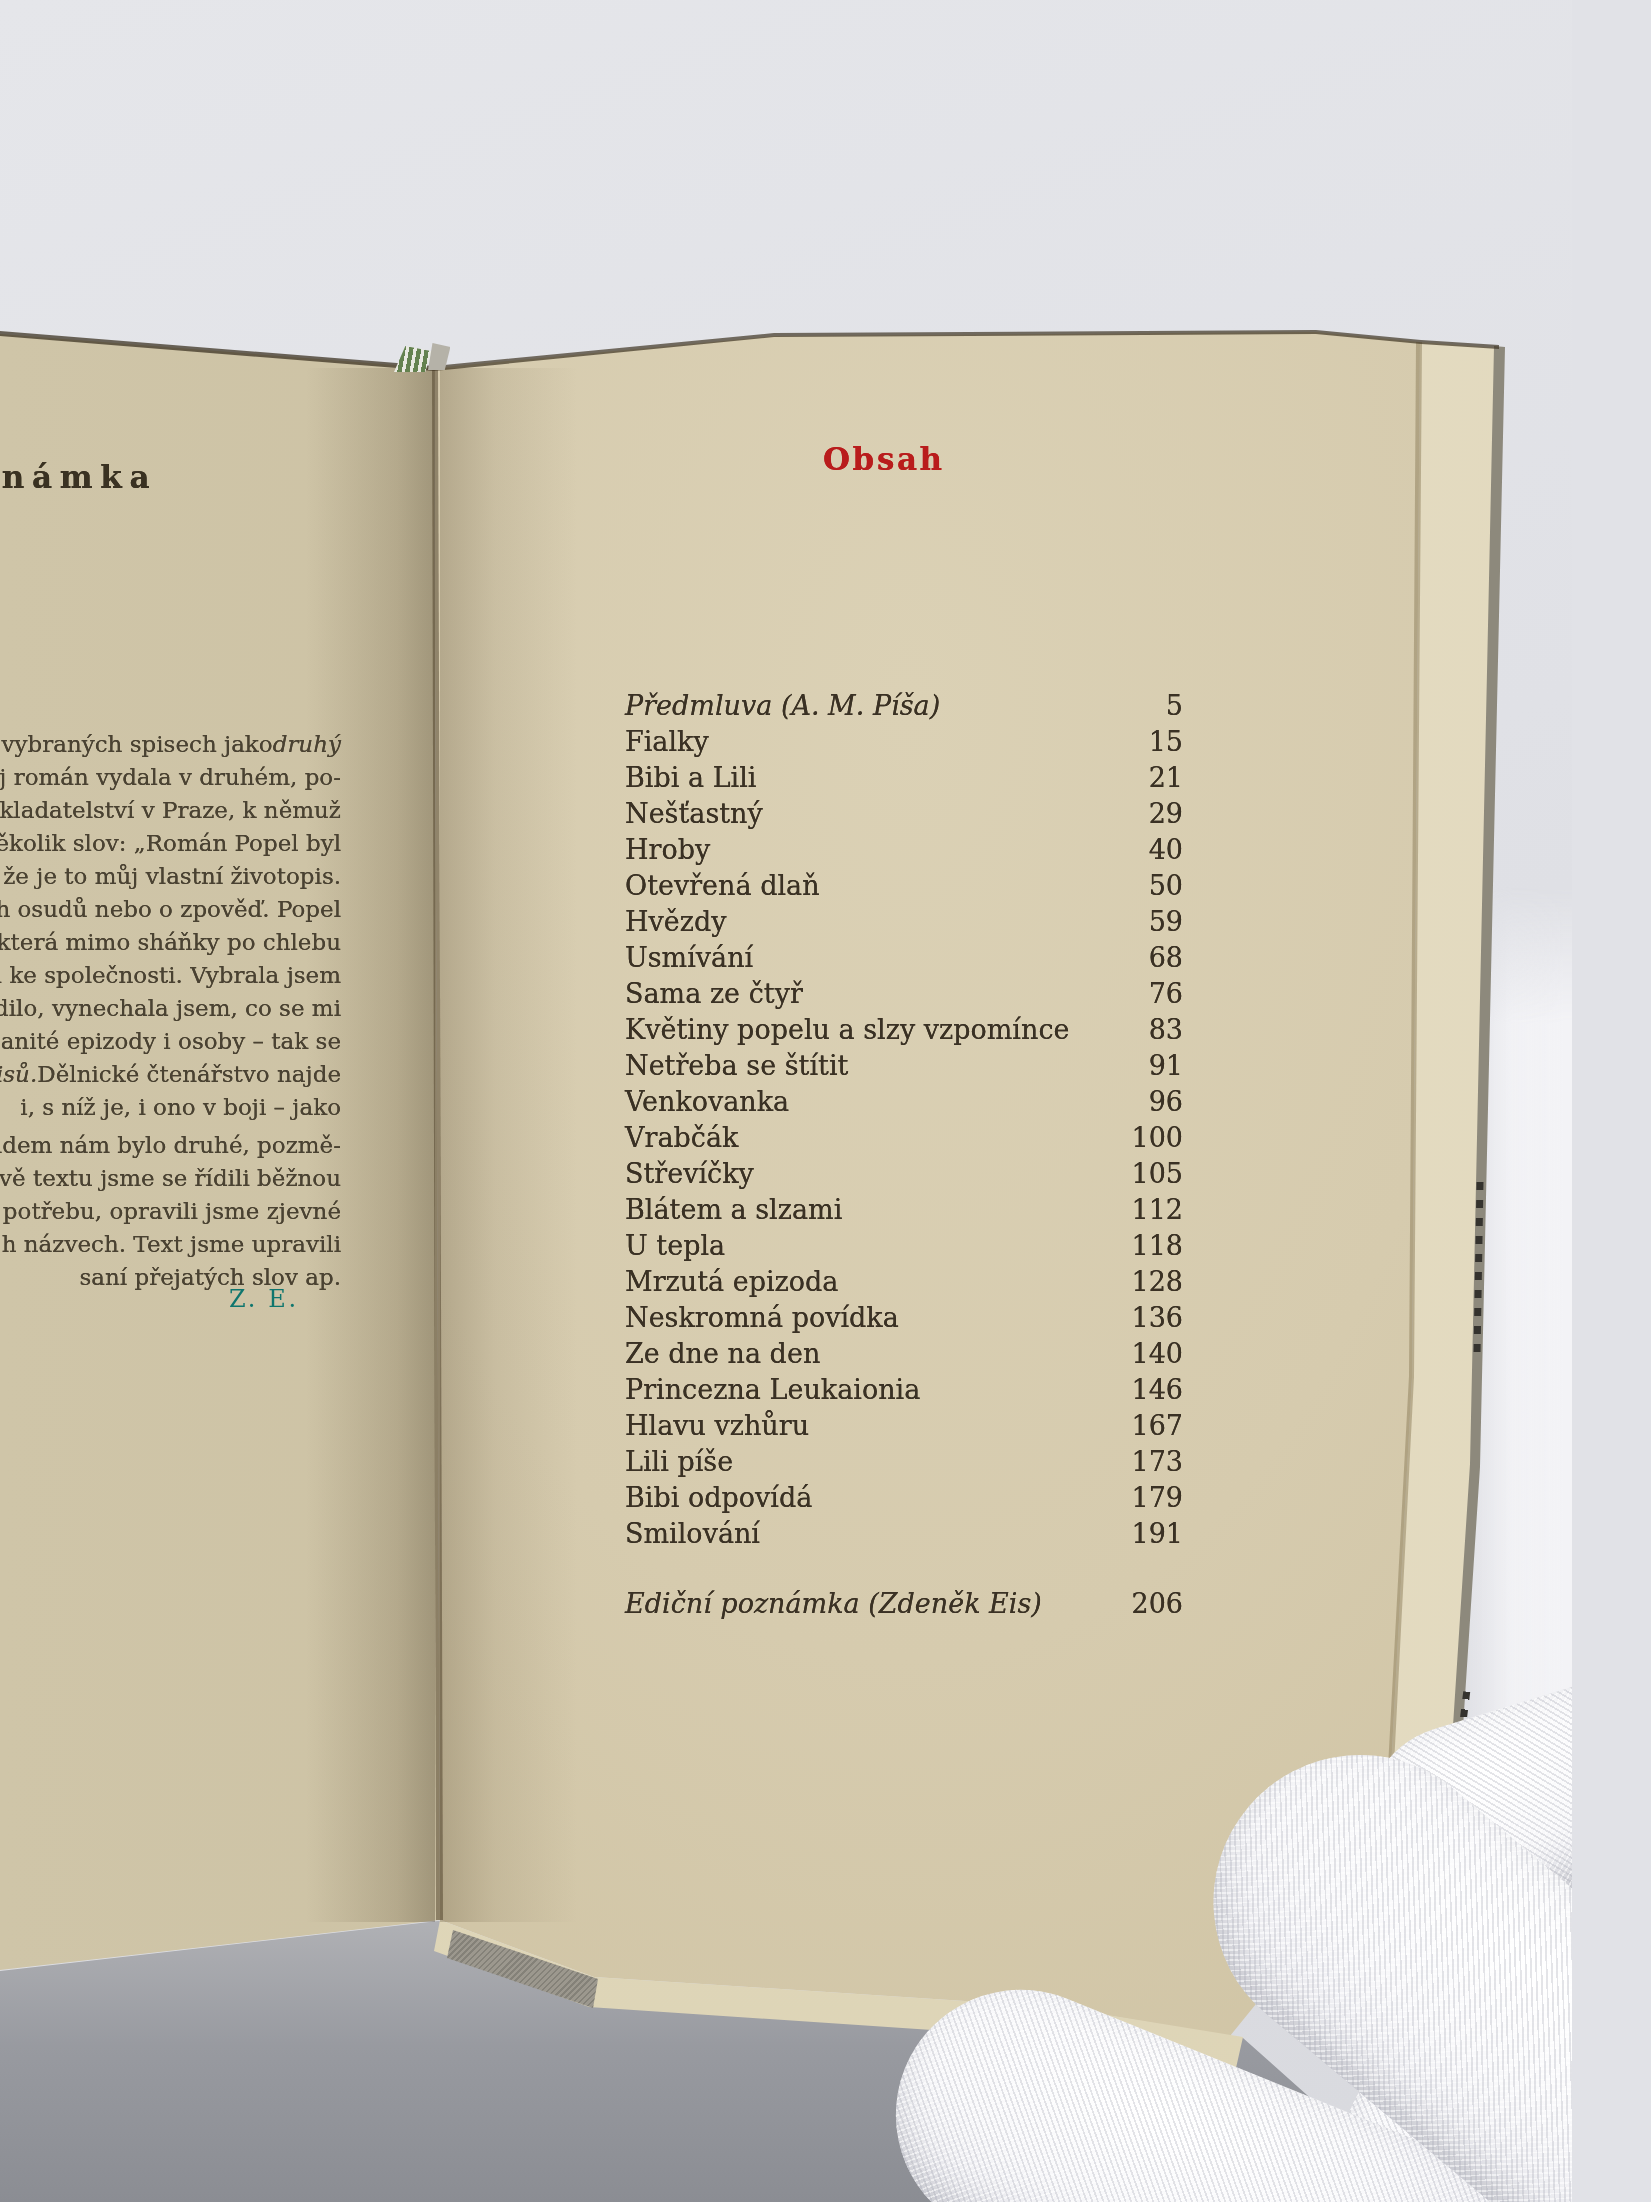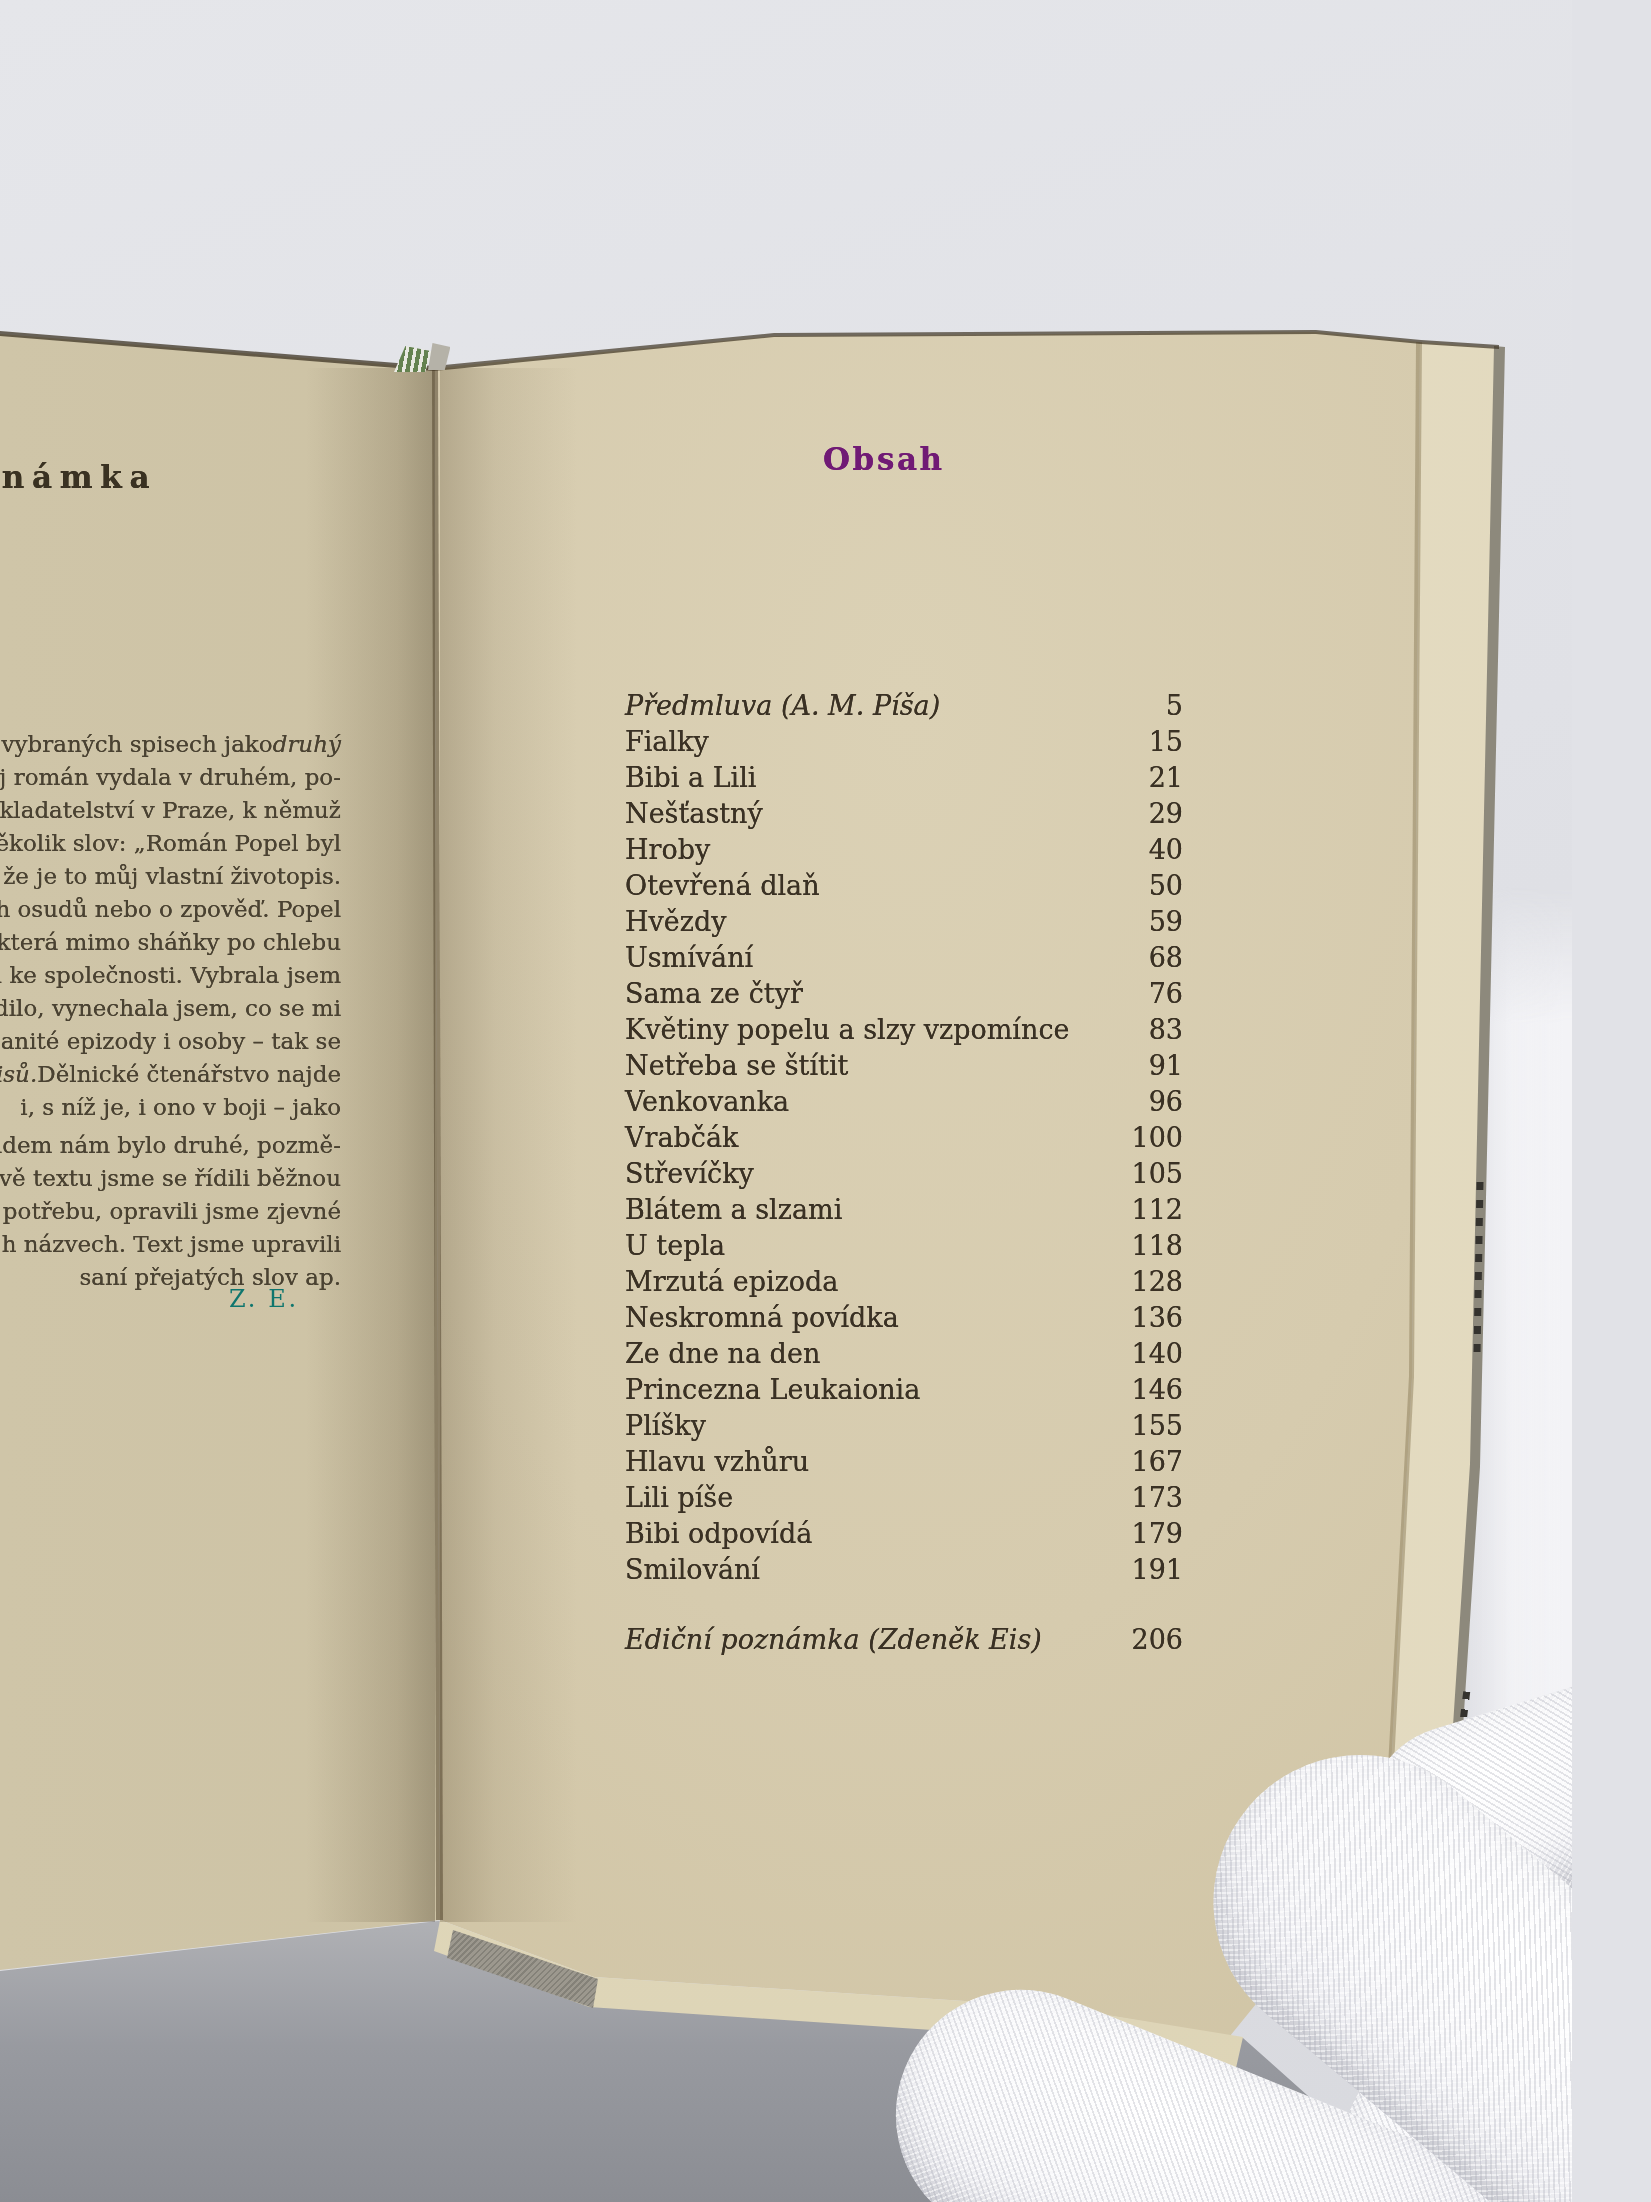--- a/index.html
+++ b/index.html
@@ -64,21 +64,21 @@
   .lp-heading{left:1.7px;top:459px;font-size:31px;font-weight:bold;letter-spacing:7.7px;
       color:#3a3222;text-shadow:0 0 0.5px currentColor;}
   .lp-par{left:0;width:341px;color:#4a4232;font-size:23px;text-shadow:0 0 0.4px currentColor;}
   .lp-par1{top:728px;}
   .lp-par2{top:1129px;}
   .lp-line{display:flex;justify-content:flex-end;white-space:nowrap;height:33px;line-height:33px;}
   .lp-sign{left:229px;top:1285px;font-size:24px;letter-spacing:2.6px;color:#0f766e;}
   .it{font-style:italic;}
   
   .toc-title{left:823px;top:441px;font-size:31px;font-weight:bold;letter-spacing:2.6px;
-      color:#701a75;text-shadow:0 0 0.5px currentColor;}
+      color:#b91c1c;text-shadow:0 0 0.5px currentColor;}
   .toc{left:625px;top:688px;width:558px;color:#3a3124;font-size:27px;
       text-shadow:0 0 0.4px currentColor;}
   .toc-row{display:flex;justify-content:space-between;align-items:baseline;
       height:36px;line-height:36px;white-space:nowrap;}
   .toc-row.special{font-style:italic;}
   .toc-row.preface{}
   .toc-row.closing{margin-top:34px;}
   .toc-num{font-style:normal;}
   
   .finger{position:absolute;
@@ -259,24 +259,20 @@
           </div>
           <div class="toc-row">
             <span>Ze dne na den</span>
             <span class="toc-num">140</span>
           </div>
           <div class="toc-row">
             <span>Princezna Leukaionia</span>
             <span class="toc-num">146</span>
           </div>
           <div class="toc-row">
-            <span>Plíšky</span>
-            <span class="toc-num">155</span>
-          </div>
-          <div class="toc-row">
             <span>Hlavu vzhůru</span>
             <span class="toc-num">167</span>
           </div>
           <div class="toc-row">
             <span>Lili píše</span>
             <span class="toc-num">173</span>
           </div>
           <div class="toc-row">
             <span>Bibi odpovídá</span>
             <span class="toc-num">179</span>

